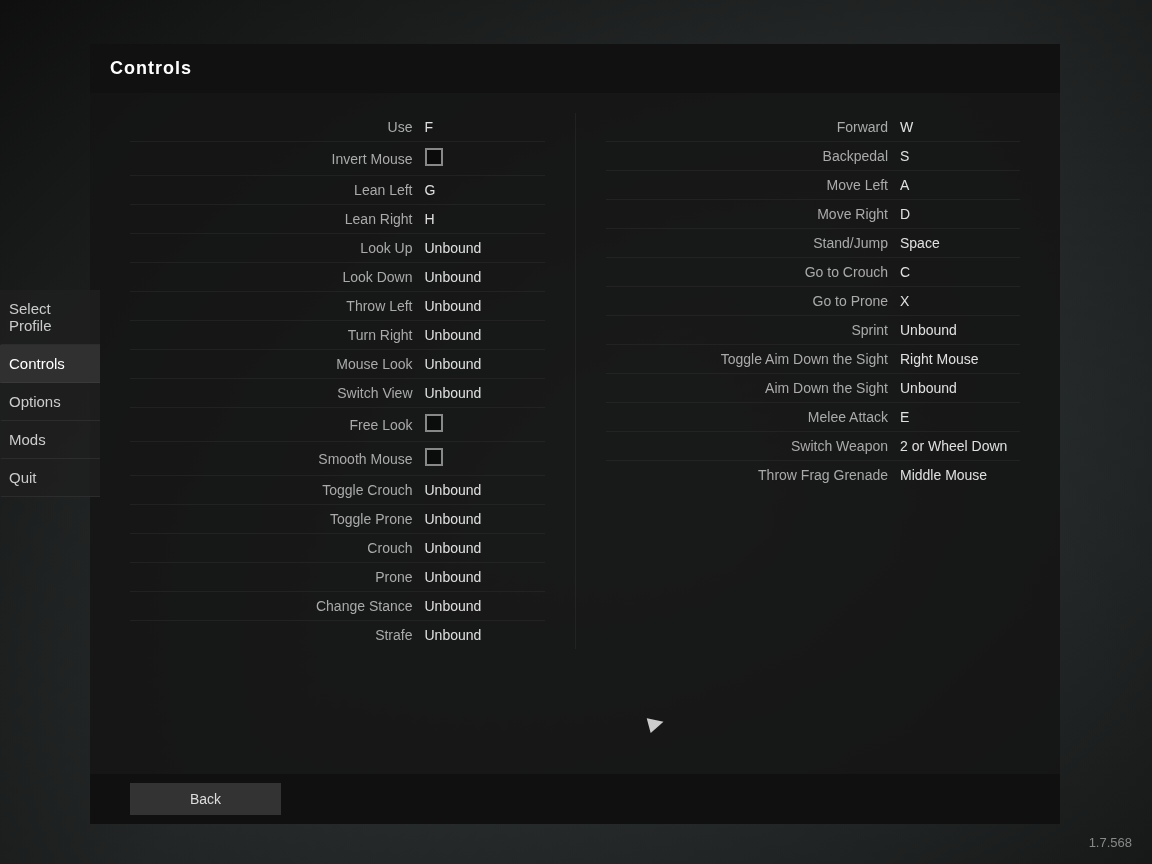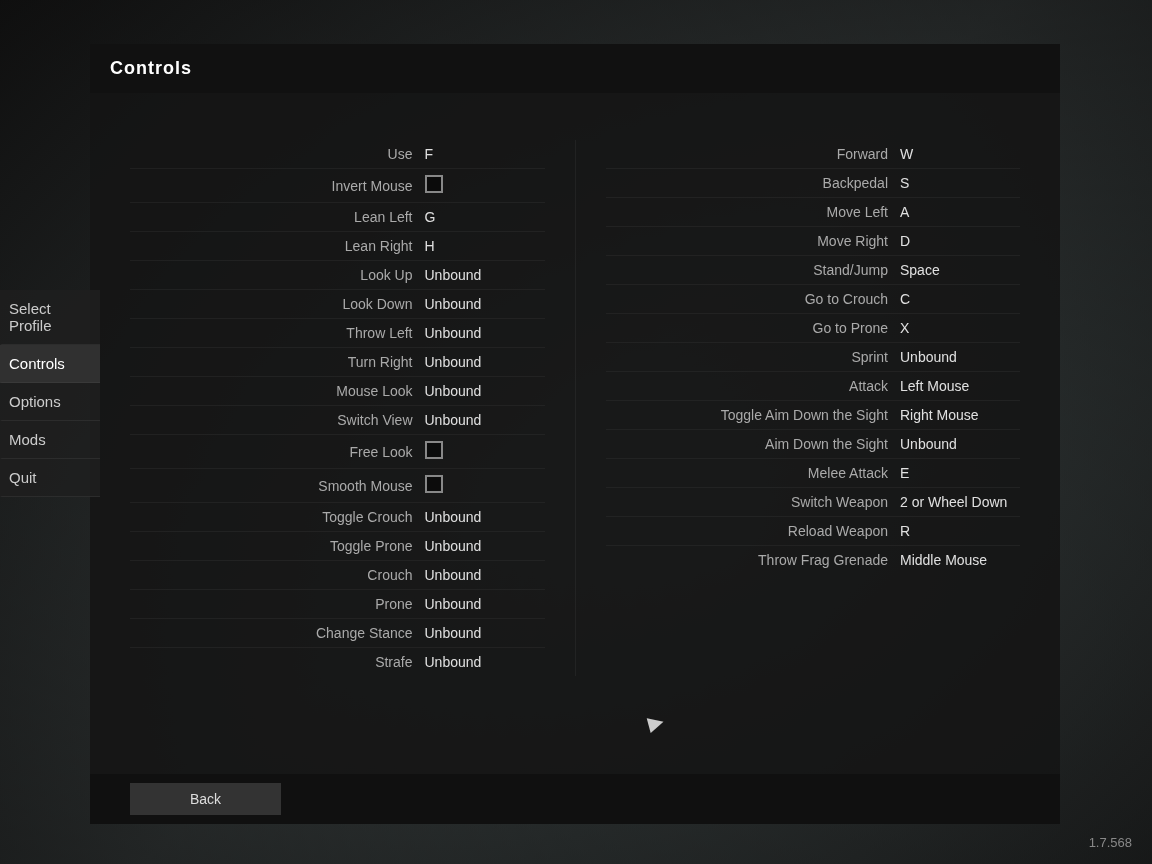--- a/index.html
+++ b/index.html
@@ -81,21 +81,20 @@
       gap: 0;
       color: #bbb;
       font-size: 14px;
     }
 
     .col {
       flex: 1;
       display: flex;
       flex-direction: column;
       gap: 0;
-      margin-top: 27px;
     }
 
     .col-left {
       padding-right: 30px;
     }
 
     .col-right {
       padding-left: 30px;
       border-left: 1px solid rgba(80,80,80,0.2);
     }
@@ -363,24 +362,20 @@
       <div class="control-row">
         <span class="control-name">Go to Prone</span>
         <span class="control-value">X</span>
       </div>
 
       <div class="control-row">
         <span class="control-name">Sprint</span>
         <span class="control-value">Unbound</span>
       </div>
 
-      <div class="control-row">
-        <span class="control-name">Attack</span>
-        <span class="control-value">Left Mouse</span>
-      </div>
 
       <div class="control-row">
         <span class="control-name">Toggle Aim Down the Sight</span>
         <span class="control-value">Right Mouse</span>
       </div>
 
       <div class="control-row">
         <span class="control-name">Aim Down the Sight</span>
         <span class="control-value">Unbound</span>
       </div>
@@ -388,24 +383,20 @@
       <div class="control-row">
         <span class="control-name">Melee Attack</span>
         <span class="control-value">E</span>
       </div>
 
       <div class="control-row">
         <span class="control-name">Switch Weapon</span>
         <span class="control-value">2 or Wheel Down</span>
       </div>
 
-      <div class="control-row">
-        <span class="control-name">Reload Weapon</span>
-        <span class="control-value">R</span>
-      </div>
 
       <div class="control-row">
         <span class="control-name">Throw Frag Grenade</span>
         <span class="control-value">Middle Mouse</span>
       </div>
 
     </div>
   </div>
 
   <div class="back-bar">

